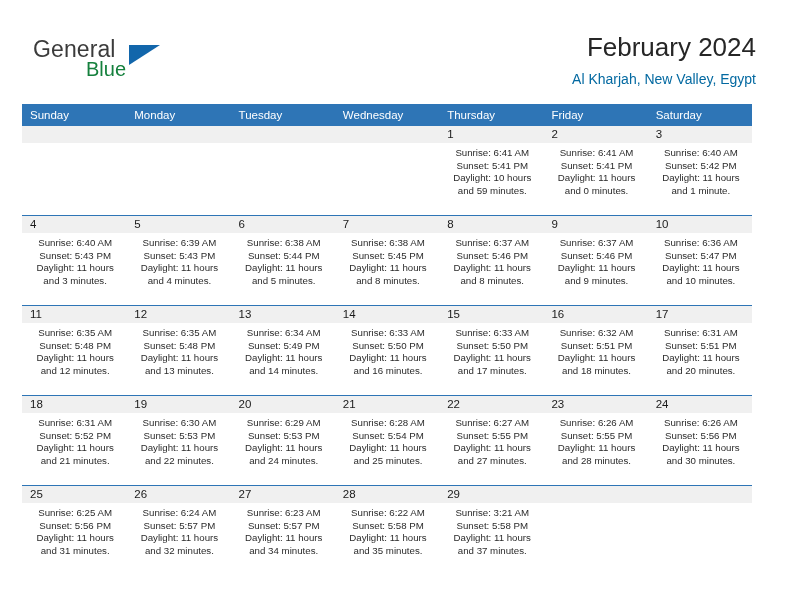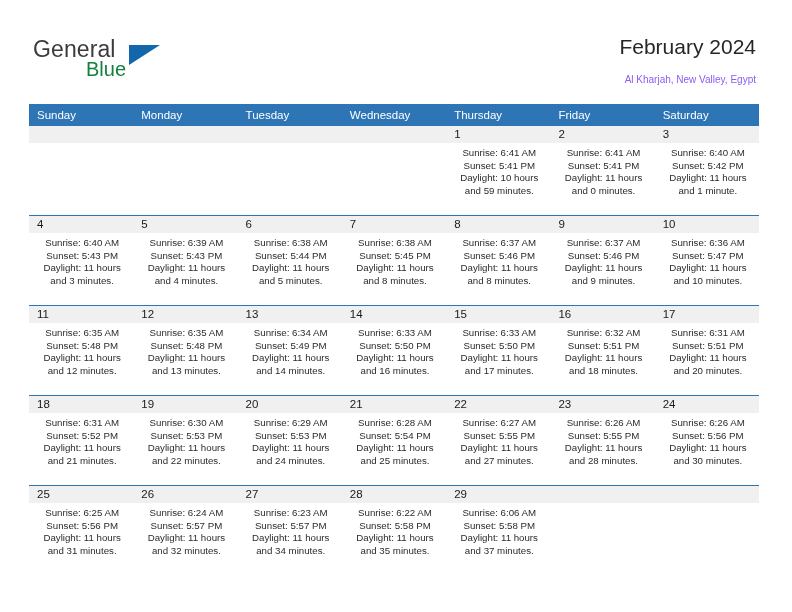--- a/index.html
+++ b/index.html
@@ -63,39 +63,39 @@
     border-bottom: 20px solid transparent;
   }
 
   .title-block {
     position: absolute;
     right: 36px;
     top: 32px;
     text-align: right;
   }
   .cal-title {
-    font-size: 21px;
+    font-size: 26px;
     color: #262626;
     line-height: 30px;
     white-space: nowrap;
     font-weight: normal;
     margin: 0;
   }
   .cal-sub {
-    font-size: 10px;
-    color: #8b5cf6;
+    font-size: 14px;
+    color: #0369a1;
     line-height: 17px;
     margin-top: 9px;
     white-space: nowrap;
   }
 
   
   .cal {
     position: absolute;
-    left: 29px;
+    left: 22px;
     top: 104px;
     width: 730px;
     border-collapse: collapse;
     table-layout: fixed;
   }
   .cal th {
     background: #2e75b6;
     color: #ffffff;
     font-size: 11.5px;
     font-weight: normal;
@@ -441,21 +441,21 @@
             <div class="cell-body">
               <div>Sunrise: 6:22 AM</div>
               <div>Sunset: 5:58 PM</div>
               <div>Daylight: 11 hours</div>
               <div>and 35 minutes.</div>
             </div>
           </td>
           <td>
             <div class="daynum-band">29</div>
             <div class="cell-body">
-              <div>Sunrise: 6:06 AM</div>
+              <div>Sunrise: 3:21 AM</div>
               <div>Sunset: 5:58 PM</div>
               <div>Daylight: 11 hours</div>
               <div>and 37 minutes.</div>
             </div>
           </td>
           <td class="blank">
             <div class="daynum-band empty"></div>
           </td>
           <td class="blank">
             <div class="daynum-band empty"></div>

